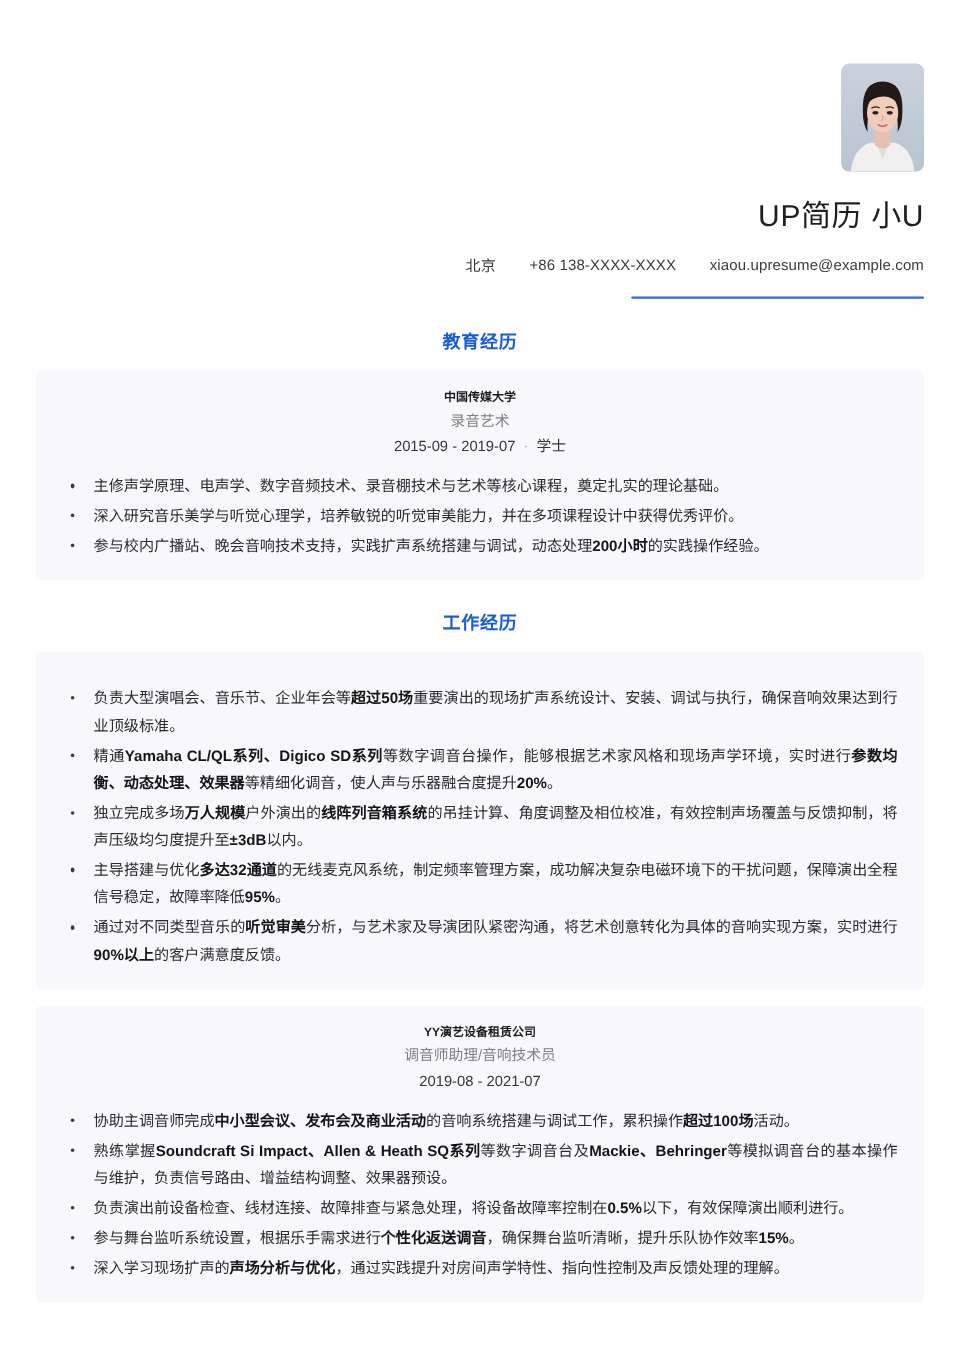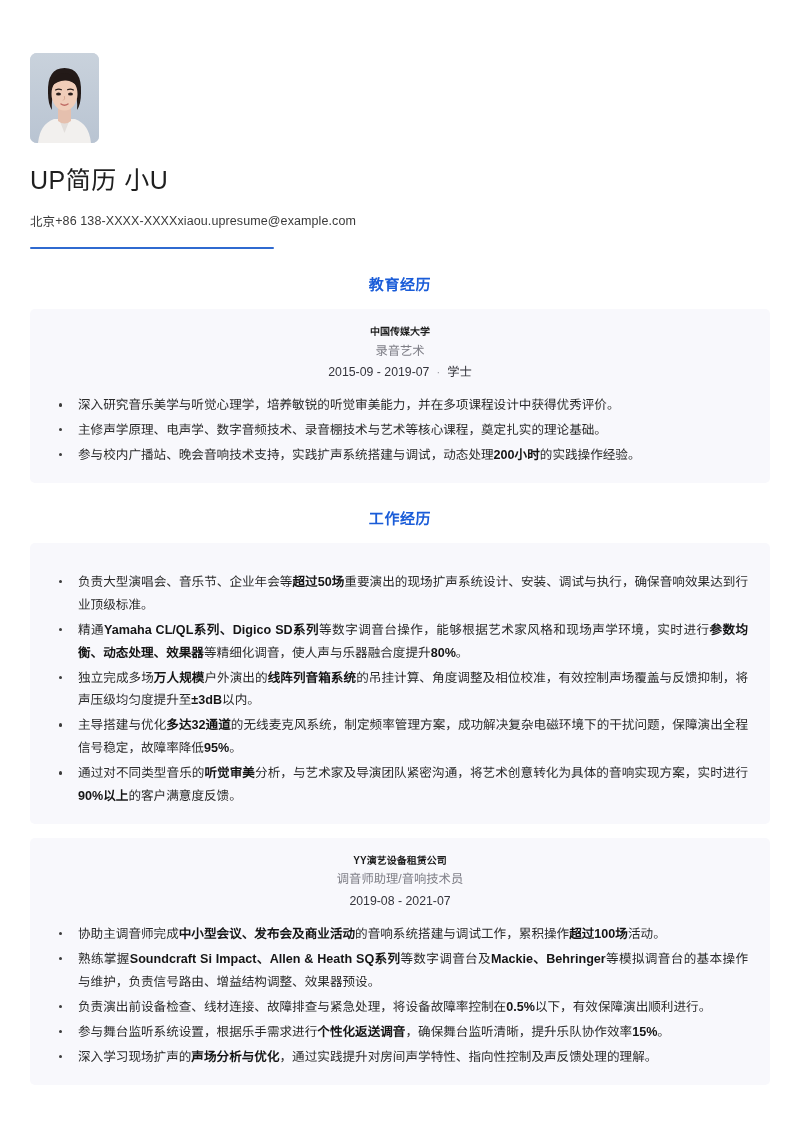--- a/index.html
+++ b/index.html
@@ -21,21 +21,21 @@
     position: relative;
     box-sizing: border-box;
     padding: 0 30px;
   }
 
   
   .resume-header {
     padding-top: 53px;
     display: flex;
     flex-direction: column;
-    align-items: flex-start;
+    align-items: flex-end;
   }
   .avatar {
     width: 69px;
     height: 90px;
     border-radius: 7px;
     overflow: hidden;
     background: #c3ccd8;
     position: relative;
     flex: none;
   }
@@ -47,20 +47,21 @@
     font-weight: 400;
     letter-spacing: 0.5px;
     color: #1f1f1f;
     line-height: 1.2;
   }
   .contact-row {
     margin-top: 16px;
     display: flex;
     align-items: center;
     justify-content: center;
+    gap: 28px;
     font-size: 12.5px;
     color: #3a3a3a;
     letter-spacing: .1px;
   }
   .header-rule {
     margin-top: 17px;
     width: 244px;
     height: 2px;
     background: #2f6ad0;
     border-radius: 2px;
@@ -191,34 +192,34 @@
 
     <div class="card">
       <div class="entry-head">
         <div class="entry-org">中国传媒大学</div>
         <div class="entry-sub">录音艺术</div>
         <div class="entry-meta">
           <span>2015-09 - 2019-07</span><span class="meta-sep">·</span><span>学士</span>
         </div>
       </div>
       <ul class="bullets">
+          <li><span>主修声学原理、电声学、数字音频技术、录音棚技术与艺术等核心课程，奠定扎实的理论基础。</span></li>
           <li><span>深入研究音乐美学与听觉心理学，培养敏锐的听觉审美能力，并在多项课程设计中获得优秀评价。</span></li>
-          <li><span>主修声学原理、电声学、数字音频技术、录音棚技术与艺术等核心课程，奠定扎实的理论基础。</span></li>
           <li><span>参与校内广播站、晚会音响技术支持，实践扩声系统搭建与调试，动态处理</span><b>200小时</b><span>的实践操作经验。</span></li>
         </ul>
     </div>
   </div>
 
   <div class="section">
     <div class="section-title">工作经历</div>
 
     <div class="card">
       <ul class="bullets">
           <li><span>负责大型演唱会、音乐节、企业年会等</span><b>超过50场</b><span>重要演出的现场扩声系统设计、安装、调试与执行，确保音响效果达到行业顶级标准。</span></li>
-          <li><span>精通</span><b>Yamaha CL/QL系列、Digico SD系列</b><span>等数字调音台操作，能够根据艺术家风格和现场声学环境，实时进行</span><b>参数均衡、动态处理、效果器</b><span>等精细化调音，使人声与乐器融合度提升</span><b>80%</b><span>。</span></li>
+          <li><span>精通</span><b>Yamaha CL/QL系列、Digico SD系列</b><span>等数字调音台操作，能够根据艺术家风格和现场声学环境，实时进行</span><b>参数均衡、动态处理、效果器</b><span>等精细化调音，使人声与乐器融合度提升</span><b>20%</b><span>。</span></li>
           <li><span>独立完成多场</span><b>万人规模</b><span>户外演出的</span><b>线阵列音箱系统</b><span>的吊挂计算、角度调整及相位校准，有效控制声场覆盖与反馈抑制，将声压级均匀度提升至</span><b>±3dB</b><span>以内。</span></li>
           <li><span>主导搭建与优化</span><b>多达32通道</b><span>的无线麦克风系统，制定频率管理方案，成功解决复杂电磁环境下的干扰问题，保障演出全程信号稳定，故障率降低</span><b>95%</b><span>。</span></li>
           <li><span>通过对不同类型音乐的</span><b>听觉审美</b><span>分析，与艺术家及导演团队紧密沟通，将艺术创意转化为具体的音响实现方案，实时进行</span><b>90%以上</b><span>的客户满意度反馈。</span></li>
         </ul>
     </div>
 
     <div class="card">
       <div class="entry-head">
         <div class="entry-org">YY演艺设备租赁公司</div>
         <div class="entry-sub">调音师助理/音响技术员</div>

